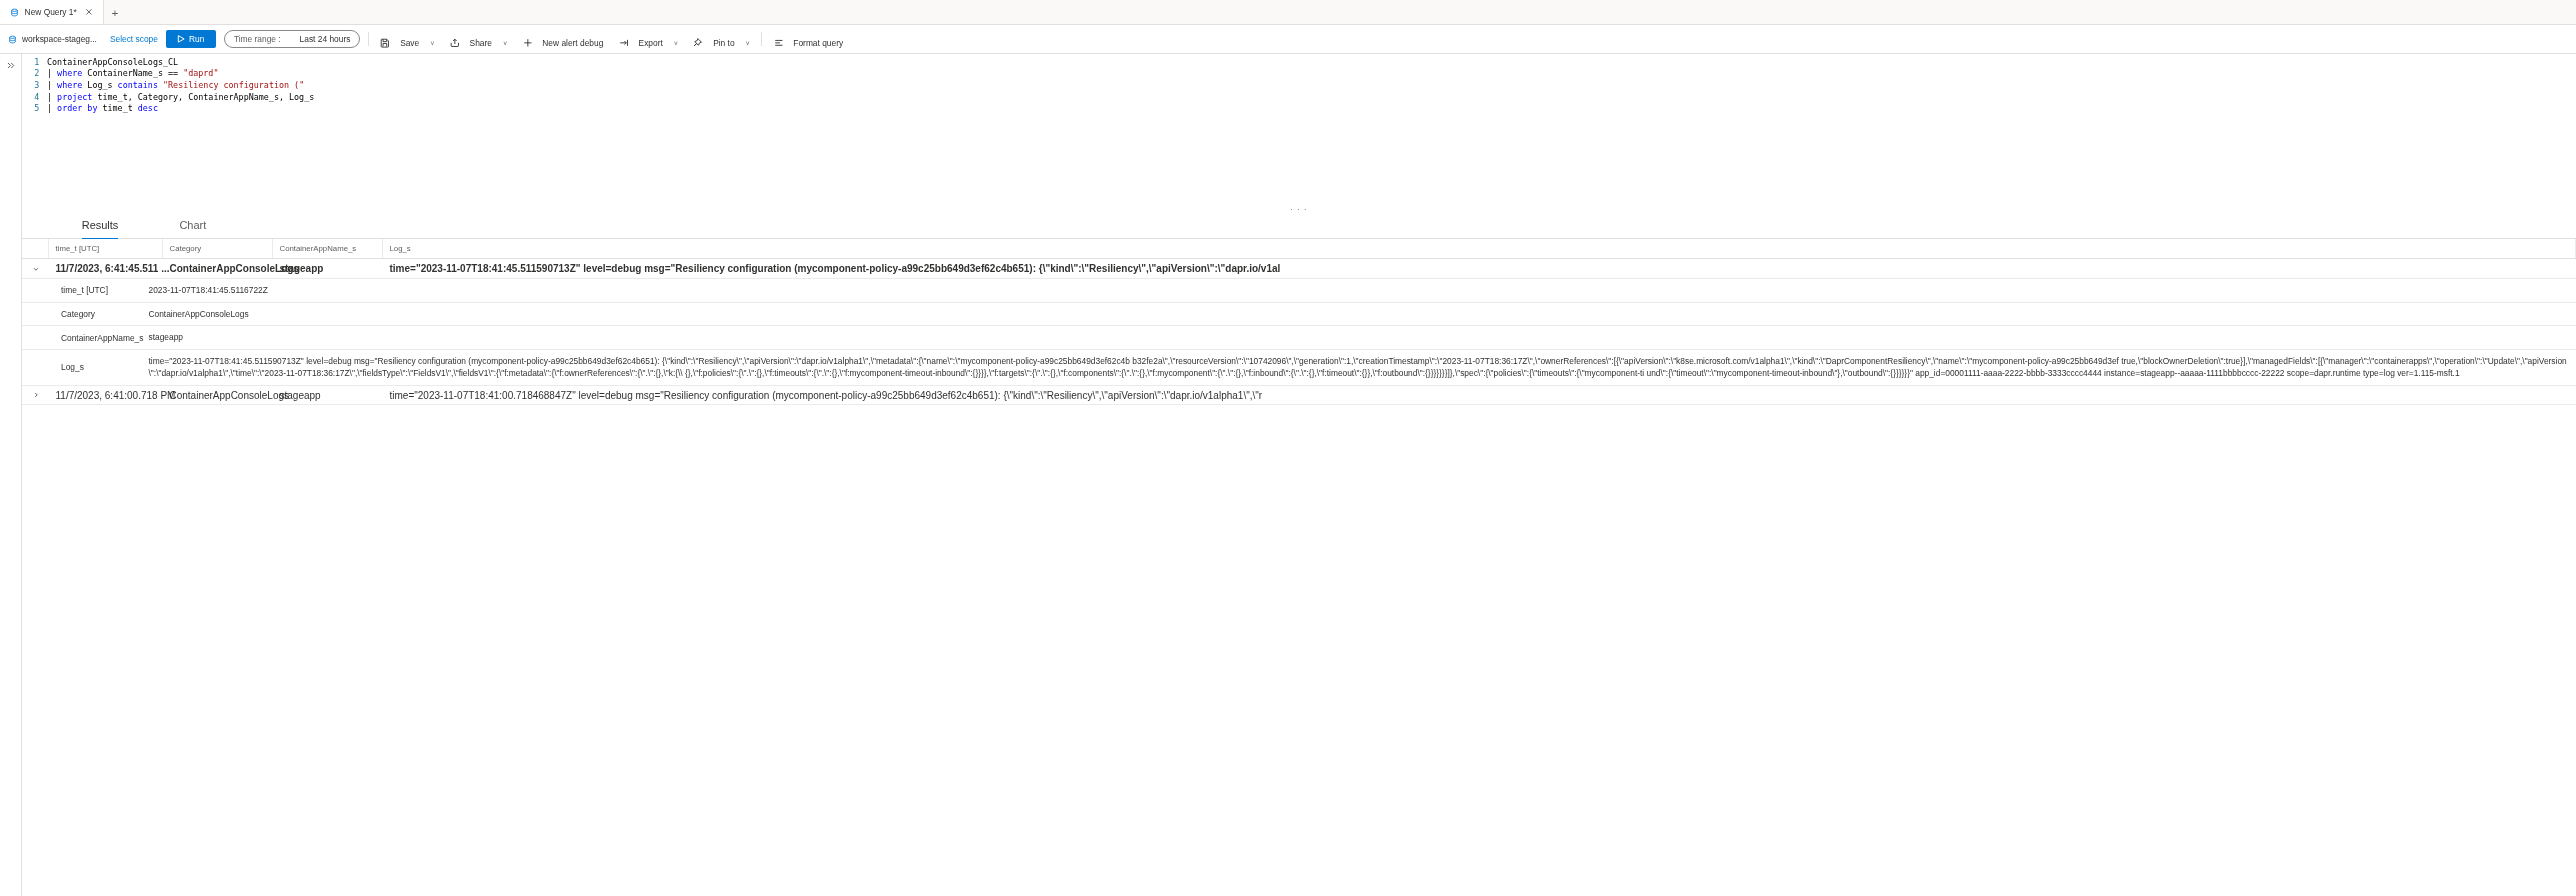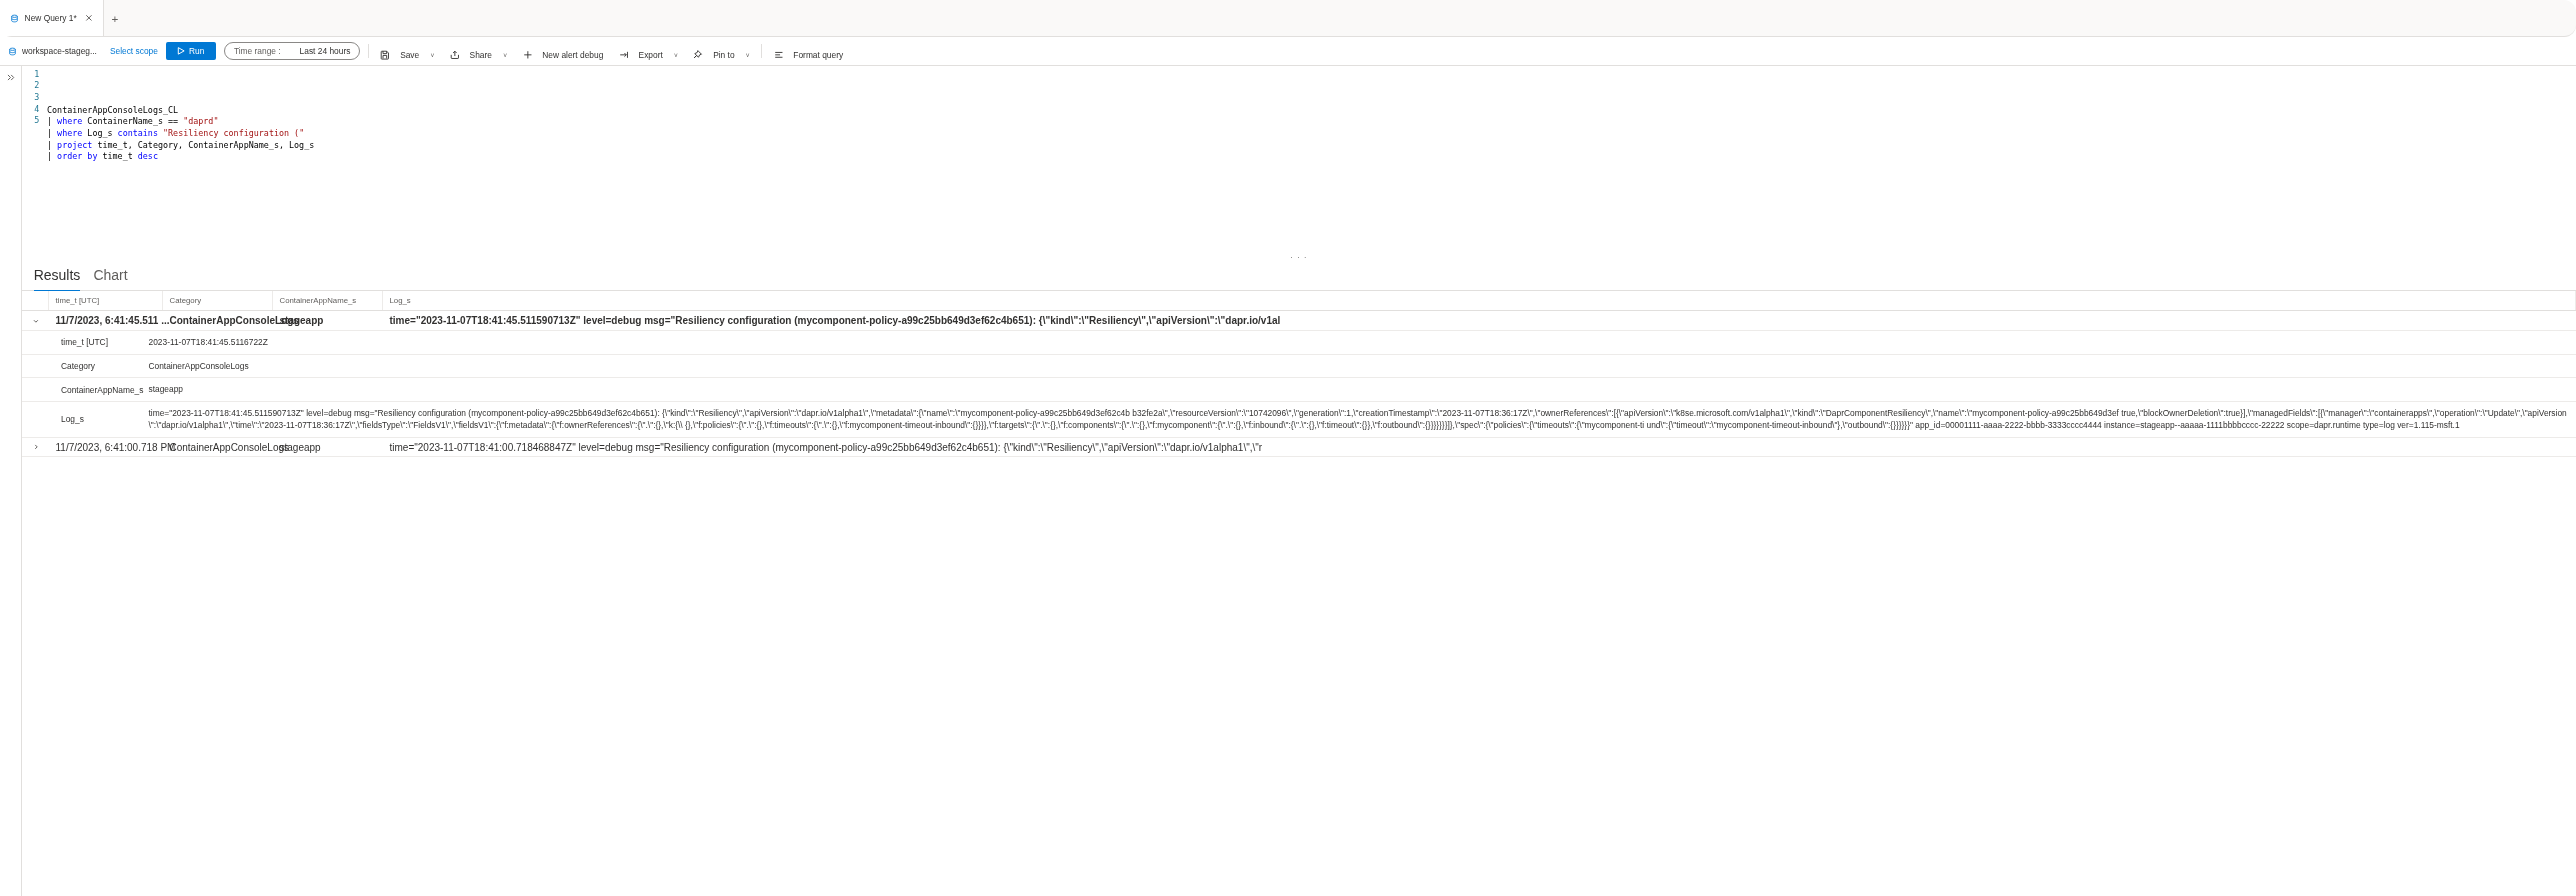--- a/index.html
+++ b/index.html
@@ -1,18 +1,18 @@
 <!DOCTYPE html>
 <html style="font-size:10.4px"><head>
   <meta charset="utf-8">
   <style>
     * { margin: 0; padding: 0; box-sizing: border-box; }
     body { font-family: "Segoe UI", -apple-system, sans-serif; font-size: 8.4px; color: #323130; background: #fff; overflow: hidden; }
     
-    .tabs-bar { display: flex; align-items: center; height: 37px; border-bottom: 0.6px solid #e1dfdd; background: #faf9f8; border-radius: 12px; }
+    .tabs-bar { display: flex; align-items: center; height: 25px; border-bottom: 0.6px solid #e1dfdd; background: #faf9f8; }
     .tab { display: flex; align-items: center; padding: 0 10.4px; height: 100%; background: #fff; border-right: 0.6px solid #e1dfdd; font-size: 8.4px; gap: 5.2px; }
     .tab .tab-icon { width: 9px; height: 9px; color: #0078d4; }
     .tab .close-icon { width: 7.8px; height: 7.8px; color: #605e5c; margin-left: 2.6px; }
     .tab-add { padding: 0 7.8px; color: #605e5c; font-size: 11.7px; cursor: pointer; }
     
     .toolbar { display: flex; align-items: center; height: 29px; padding: 0 7.8px; border-bottom: 0.6px solid #e1dfdd; gap: 7.8px; }
     .workspace-sel { display: flex; align-items: center; gap: 5.2px; font-size: 8.4px; }
     .ws-icon { width: 9px; height: 9px; color: #0078d4; }
     .scope-link { color: #0078d4; font-size: 8.4px; cursor: pointer; margin-left: 5.2px; }
     .run-btn { display: inline-flex; align-items: center; gap: 3.9px; background: #0078d4; color: #fff; border: none; border-radius: 1.9px; padding: 3.9px 11.7px; font-size: 8.4px; cursor: pointer; justify-content: center; }
@@ -25,32 +25,32 @@
     .chev { font-size: 6.5px; color: #605e5c; margin-left: 1.3px; }
     
     .main { display: flex; position: relative; height: calc(100vh - 53px); }
     .side-collapse { width: 22px; border-right: 0.6px solid #e1dfdd; display: flex; align-items: flex-start; justify-content: center; padding-top: 6.5px; }
     .side-collapse svg { width: 9px; height: 9px; color: #605e5c; }
     .content { flex: 1; display: flex; flex-direction: column; overflow: hidden; }
     
     .editor { display: flex; font-family: Consolas, Monaco, monospace; font-size: 8.4px; padding: 2.6px 0 91px 0; }
     .gutter { width: 25px; text-align: right; color: #237893; padding-right: 7.8px; user-select: none; }
     .gutter div { line-height: 11.7px; }
-    .code { flex: 1; margin-top: 36px; }
+    .code { flex: 1; }
     .code div { line-height: 11.7px; white-space: pre; }
     .kw { color: #0000ff; }
     .op { color: #000; }
     .str { color: #a31515; }
     .ident { color: #000; }
     .tbl { color: #000; }
     
     .splitter { height: 6.5px; display:flex; align-items:center; justify-content:center; color:#605e5c; font-size: 7.1px; letter-spacing: 1.3px; border-top: 0.6px solid transparent;}
     
     .result-tabs { display: flex; border-bottom: 0.6px solid #e1dfdd; padding: 0 11.7px; gap: 13px; }
-    .rtab { padding: 6.5px 0; font-size: 14px; color: #605e5c; cursor: pointer; }
+    .rtab { padding: 6.5px 0; font-size: 11px; color: #605e5c; cursor: pointer; margin-left: 48px; }
     .rtab.active { color: #323130; border-bottom: 1.3px solid #0078d4; margin-bottom: -0.6px; }
     
     .grid { flex: 1; overflow: auto; }
     .ghdr { display: flex; border-bottom: 0.6px solid #e1dfdd; font-size: 7.8px; color: #605e5c; }
     .gcell { padding: 5.2px 6.5px; border-right: 0.6px solid #edebe9; white-space: nowrap; }
     .c0 { width: 27px; flex: none; }
     .c1 { width: 114px; flex: none; }
     .c2 { width: 110px; flex: none; }
     .c3 { width: 110px; flex: none; }
     .c4 { flex: 1; }

